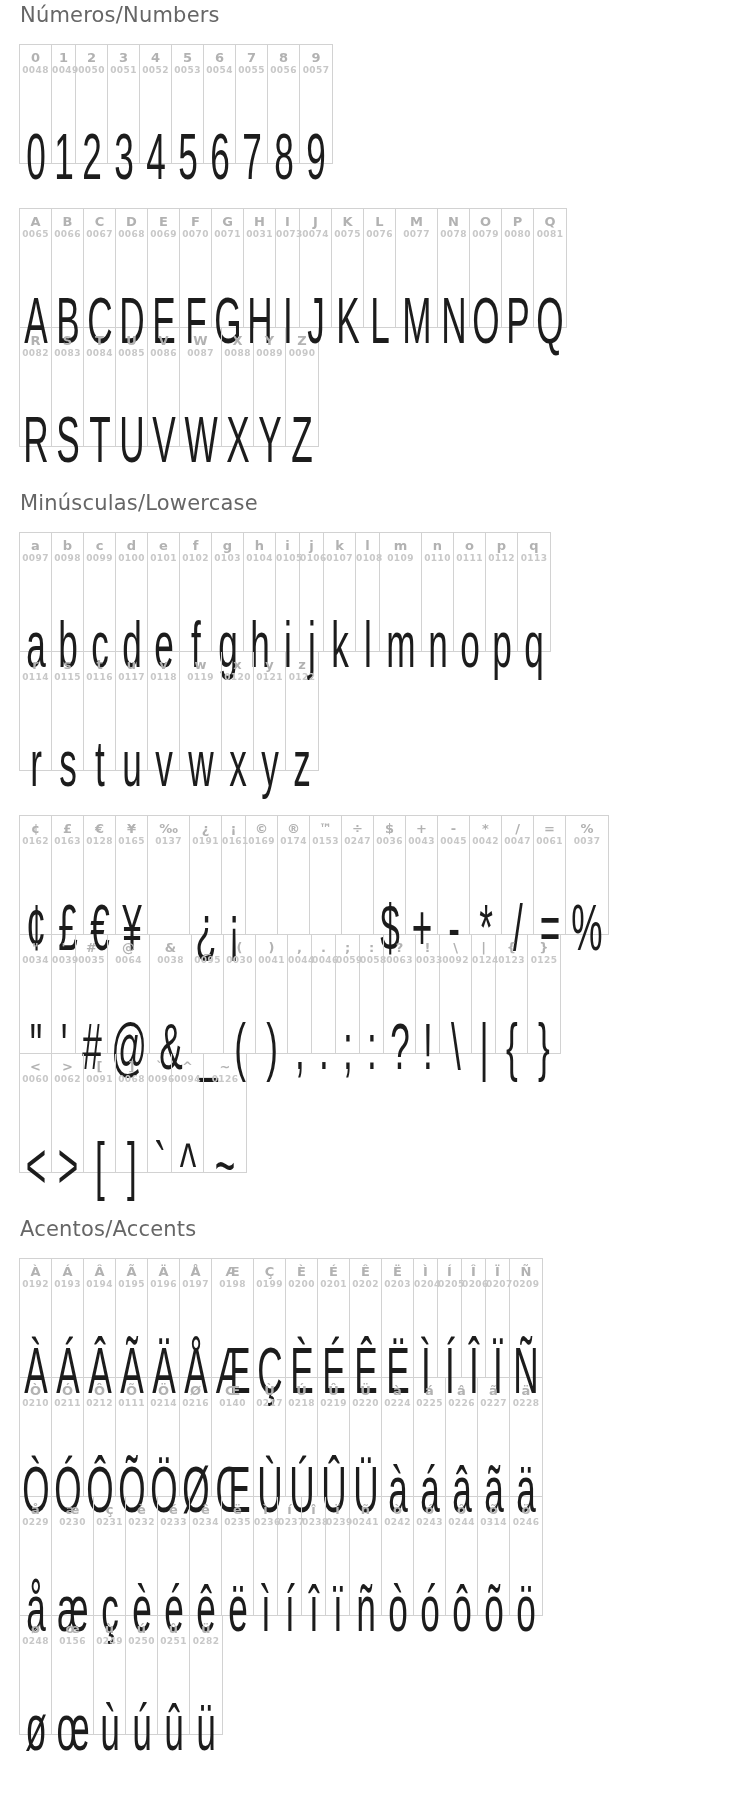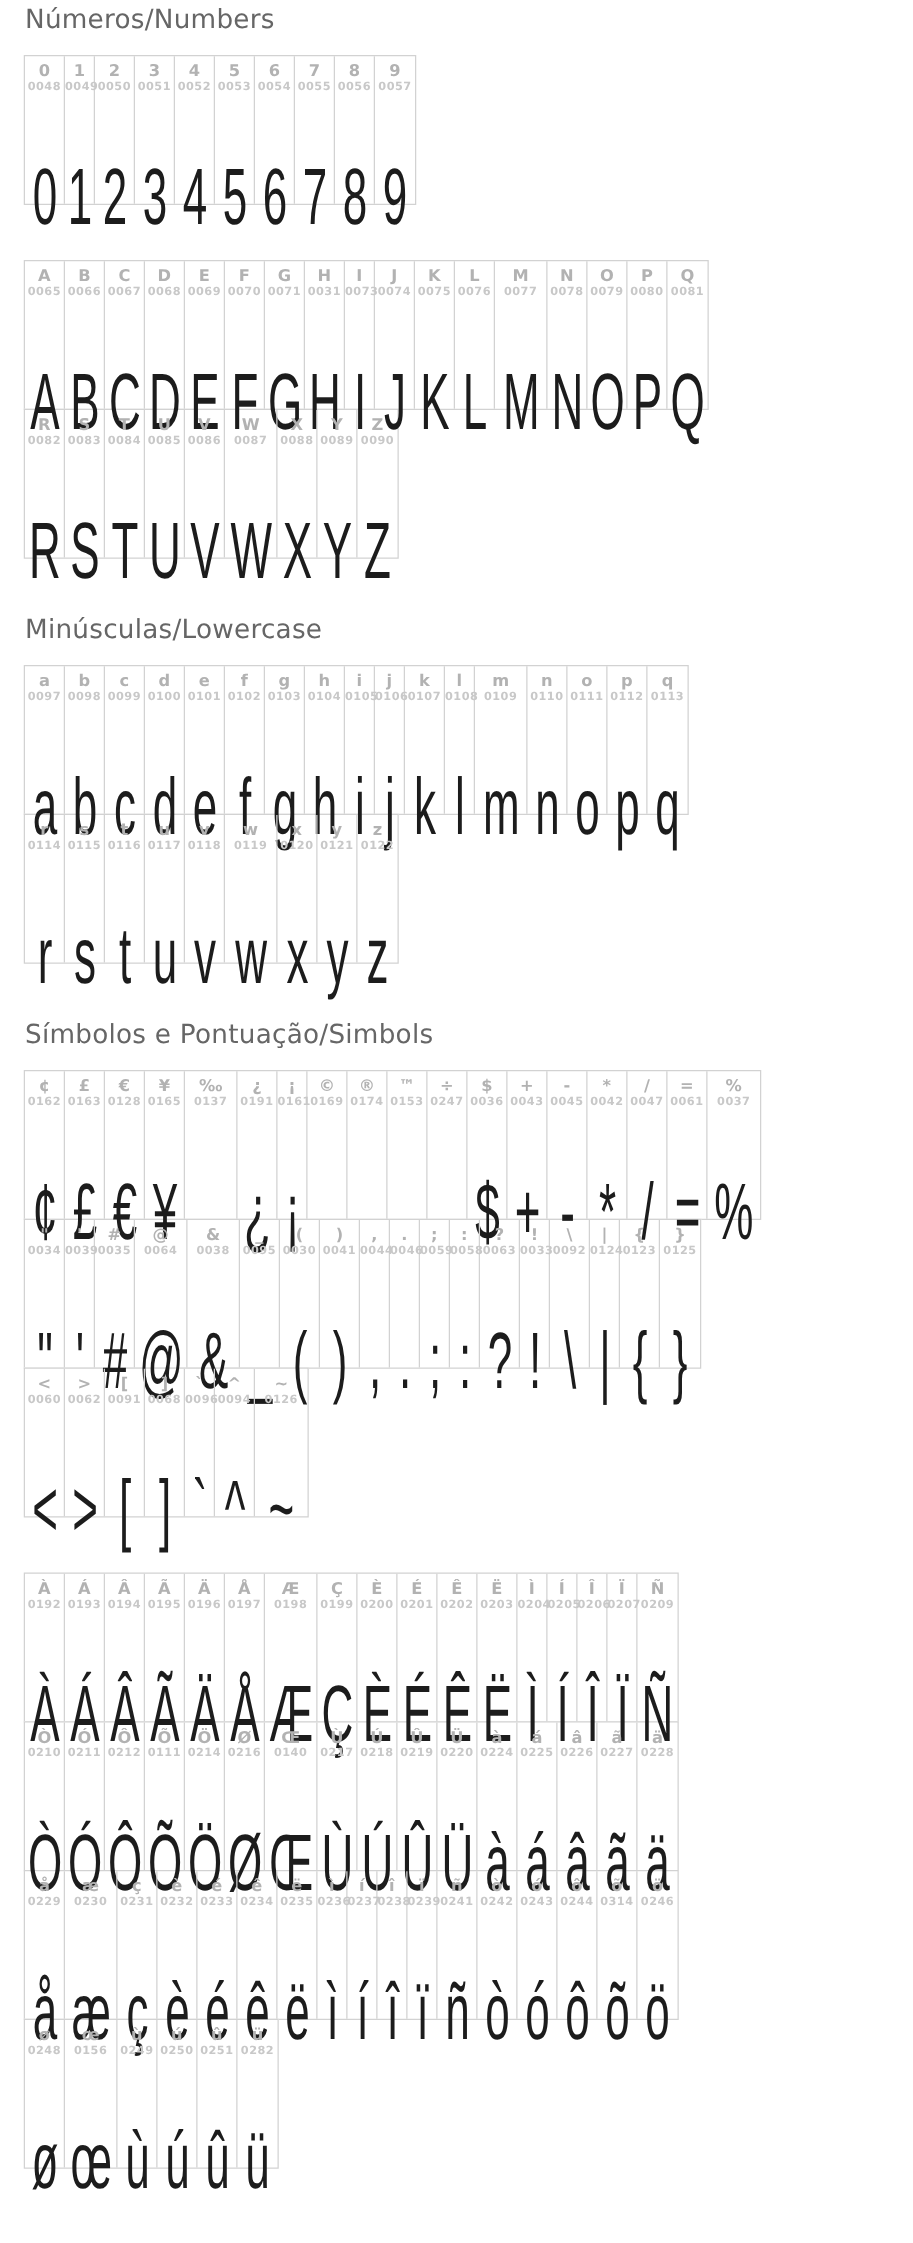--- a/index.html
+++ b/index.html
@@ -659,21 +659,20 @@
             </div>
             <div class="cell-glyph">
               <span class="glyph-text">z</span>
             </div>
           </div>
         </div>
       </div>
   </section>
 
   <section class="glyph-section">
-    <h2 class="section-title">Símbolos e Pontuação/Simbols</h2>
     <div class="rows">
         <div class="row">
           <div class="cell">
             <div class="cell-head">
               <div class="cell-char">¢</div>
               <div class="cell-code">0162</div>
             </div>
             <div class="cell-glyph">
               <span class="glyph-text">¢</span>
             </div>
@@ -1048,20 +1047,21 @@
             </div>
             <div class="cell-glyph">
               <span class="glyph-text">~</span>
             </div>
           </div>
         </div>
       </div>
   </section>
 
   <section class="glyph-section">
+    <h2 class="section-title">Acentos/Accents</h2>
     <div class="rows">
         <div class="row">
           <div class="cell">
             <div class="cell-head">
               <div class="cell-char">À</div>
               <div class="cell-code">0192</div>
             </div>
             <div class="cell-glyph">
               <span class="glyph-text">À</span>
             </div>

